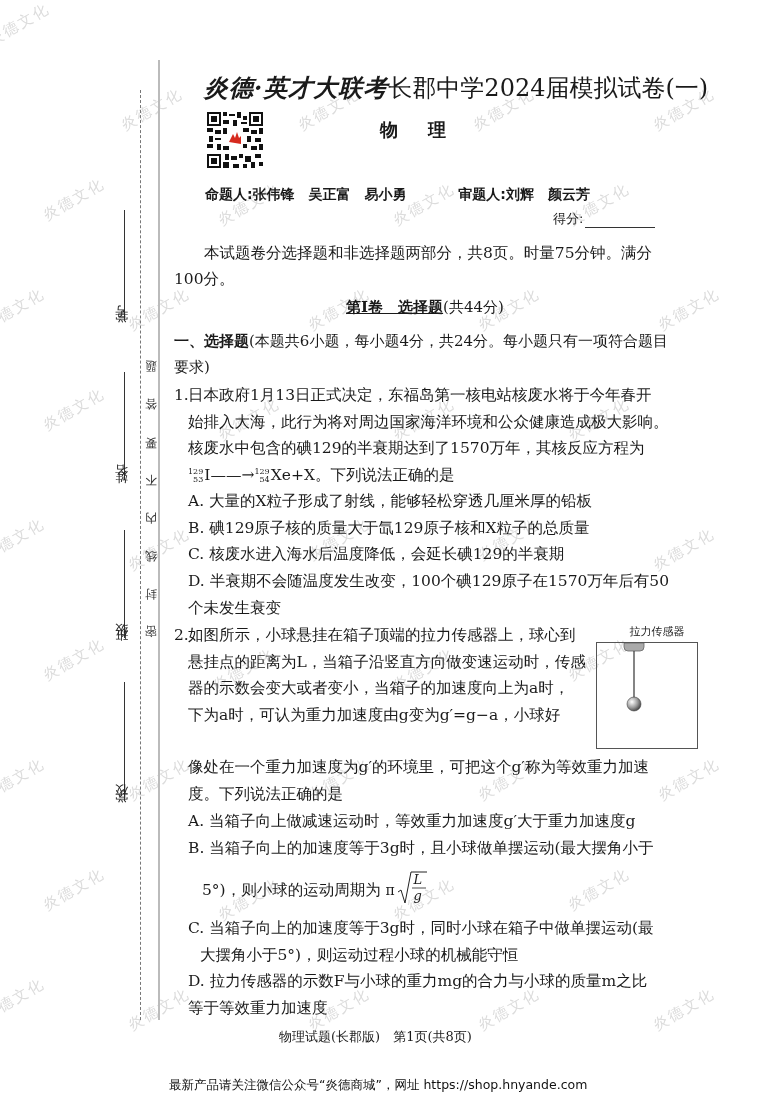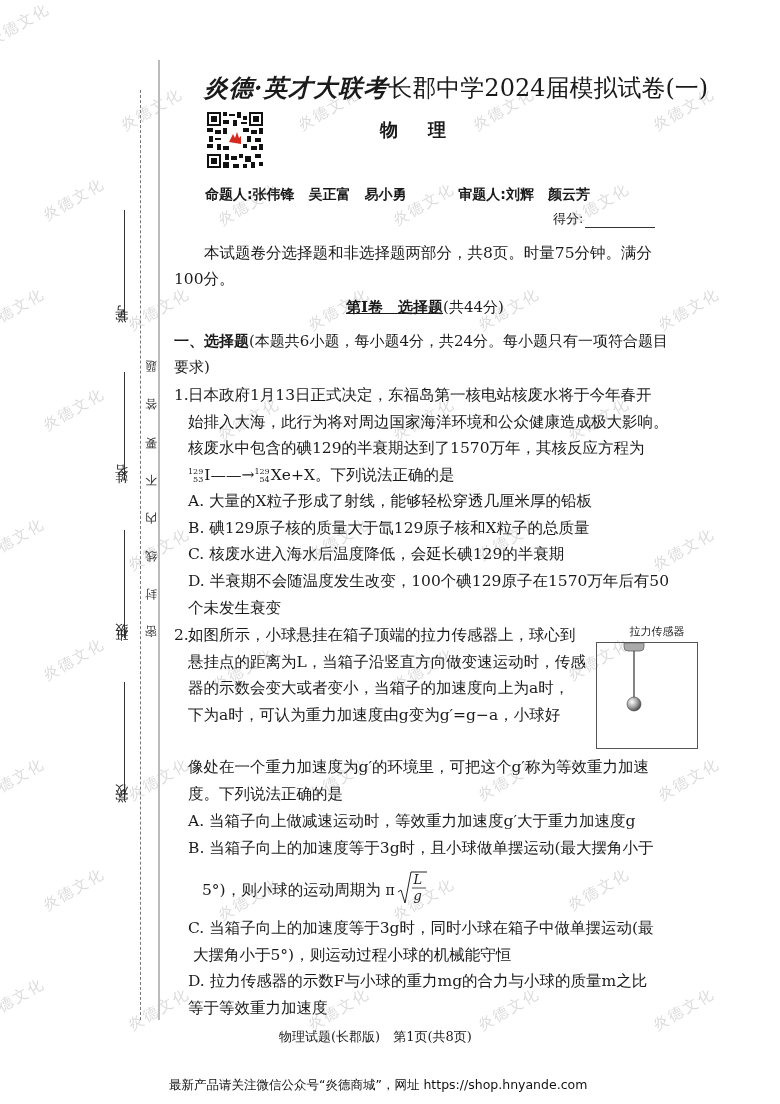--- a/index.html
+++ b/index.html
@@ -264,21 +264,21 @@
         <polyline points="1,22 4,20 8,33 14,2 30,2" fill="none" stroke="#222" stroke-width="1"></polyline>
         <line x1="15" y1="18" x2="29" y2="18" stroke="#222" stroke-width="0.8"></line>
       </svg>
       <i class="m" style="position:absolute;left:28px;top:-1px;font-size:13px;line-height:14px">L</i>
       <i class="m" style="position:absolute;left:28px;top:15px;font-size:13px;line-height:14px">g</i>
     </span>
   </div>
 </div>
 <div class="opt" style="top:915px">
   <span>C.</span> <span>当箱子向上的加速度等于3g时，同时小球在箱子中做单摆运动(最</span><br>
-  <span style="margin-left:5px">大摆角小于5°)，则运动过程小球的机械能守恒</span>
+  <span style="margin-left:12px">大摆角小于5°)，则运动过程小球的机械能守恒</span>
 </div>
 <div class="opt" style="top:968px">
   <span>D.</span> <span>拉力传感器的示数F与小球的重力mg的合力与小球的质量m之比</span><br>
   <span style="">等于等效重力加速度</span>
 </div>
 
 <div class="abs footer">物理试题(长郡版)　第1页(共8页)</div>
 <div class="abs ad">最新产品请关注微信公众号“炎德商城”，网址 https://shop.hnyande.com</div>
 
 </body></html>

